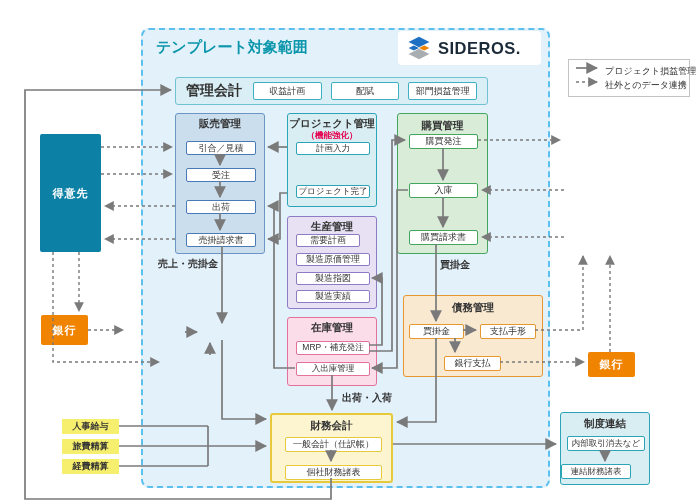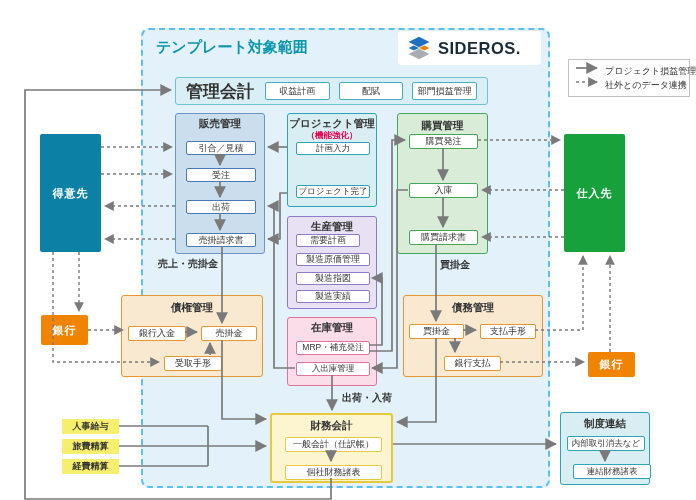--- a/index.html
+++ b/index.html
@@ -13,21 +13,21 @@
   .logo-text{font-size:16.5px;font-weight:800;letter-spacing:.5px;color:var(--logo-text,#1b2a38);white-space:nowrap;}
   .legend{position:absolute;left:568px;top:39px;width:122px;height:38px;background:#fff;border:1px solid #c3c3c3;box-sizing:border-box;}
   .legend-row{position:absolute;left:36px;font-size:9px;white-space:nowrap;}
   .module{position:absolute;border-radius:3px;box-sizing:border-box;}
   .module-title{position:absolute;top:3px;left:0;right:0;text-align:center;font-weight:bold;font-size:10.5px;white-space:nowrap;}
   .note{position:absolute;top:16px;left:0;right:0;text-align:center;font-weight:bold;font-size:8.5px;color:var(--project-note,#e5004f);white-space:nowrap;}
   .sub{position:absolute;background:#fff;display:flex;align-items:center;justify-content:center;
        font-size:9px;border-radius:2px;box-sizing:border-box;white-space:nowrap;text-align:center;}
   .sub.wrap{white-space:normal;line-height:1.15;font-size:8.5px;}
   .mgmt{display:flex;align-items:center;padding:0 10px;gap:9px;}
-  .mgmt-label{font-weight:bold;font-size:17px;white-space:nowrap;margin-right:2px;}
+  .mgmt-label{font-weight:bold;font-size:14px;white-space:nowrap;margin-right:2px;}
   .mgmt .sub{position:static;flex:1;height:18px;}
   .m-mgmt{background:var(--mgmt-bg);border:1.5px solid var(--mgmt-border);}
   .m-mgmt .sub{border:1px solid var(--mgmt-sub);}
   .m-sales{background:var(--sales-bg);border:1.5px solid var(--sales-border);}
   .m-sales .sub{border:1px solid var(--sales-sub);}
   .m-project{background:var(--project-bg);border:1.5px solid var(--project-border);}
   .m-project .sub{border:1px solid var(--project-border);font-size:8.5px;}
   .m-production{background:var(--production-bg);border:1.5px solid var(--production-border);}
   .m-production .sub{border:1px solid var(--production-border);}
   .m-inventory{background:var(--inventory-bg);border:1.5px solid var(--inventory-border);}
@@ -112,48 +112,41 @@
   <div class="flabel" style="left:342px;top:371px">出荷・入荷</div>
 
   <div class="module m-purchasing" style="left:397px;top:93px;width:91px;height:141px">
     <div class="module-title" style="top:5px">購買管理</div>
     <div class="sub" style="left:11px;top:20px;width:69px;height:15px">購買発注</div>
     <div class="sub" style="left:11px;top:69px;width:69px;height:15px">入庫</div>
     <div class="sub" style="left:11px;top:116px;width:69px;height:15px">購買請求書</div>
   </div>
   <div class="flabel" style="left:440px;top:238px">買掛金</div>
 
-  <div class="module m-finance" style="left:121px;top:275px;width:142px;height:82px">
-    <div class="module-title" style="top:5px">債権管理</div>
-    <div class="sub" style="left:6px;top:30px;width:58px;height:15px">銀行入金</div>
-    <div class="sub" style="left:79px;top:30px;width:56px;height:15px">売掛金</div>
-    <div class="sub" style="left:42px;top:60px;width:58px;height:15px">受取手形</div>
-  </div>
 
   <div class="module m-finance" style="left:403px;top:275px;width:140px;height:82px">
     <div class="module-title" style="top:5px">債務管理</div>
     <div class="sub" style="left:5px;top:28px;width:55px;height:15px">買掛金</div>
     <div class="sub" style="left:76px;top:28px;width:56px;height:15px">支払手形</div>
     <div class="sub" style="left:40px;top:60px;width:57px;height:15px">銀行支払</div>
   </div>
 
   <div class="module m-acct" style="left:270px;top:393px;width:123px;height:70px">
     <div class="module-title" style="top:4px">財務会計</div>
     <div class="sub" style="left:13px;top:22px;width:97px;height:15px">一般会計（仕訳帳）</div>
     <div class="sub" style="left:13px;top:50px;width:97px;height:15px">個社財務諸表</div>
   </div>
 
   <div class="module m-consol" style="left:560px;top:392px;width:90px;height:73px">
     <div class="module-title" style="top:4px">制度連結</div>
     <div class="sub" style="left:6px;top:23px;width:78px;height:15px">内部取引消去など</div>
-    <div class="sub" style="left:12px;top:51px;width:78px;height:15px">連結財務諸表</div>
+    <div class="sub" style="left:0;top:51px;width:70px;height:15px">連結財務諸表</div>
   </div>
 
   <div class="entity" style="left:40px;top:114px;width:61px;height:118px;background:var(--customer,#0d81a5)">得意先</div>
-  <div class="entity" style="left:564px;top:114px;width:61px;height:118px;background:var(--supplier,#16a13c)">仕入先</div>
   <div class="entity" style="left:41px;top:295px;width:47px;height:30px;background:var(--bank,#f08300)">銀行</div>
   <div class="entity" style="left:588px;top:332px;width:47px;height:25px;background:var(--bank,#f08300)">銀行</div>
 
   <div class="hrbox" style="top:399px">人事給与</div>
   <div class="hrbox" style="top:419px">旅費精算</div>
   <div class="hrbox" style="top:439px">経費精算</div>
 
   <svg class="overlay" width="696" height="500" viewBox="0 0 696 500">
     <defs>
       <marker id="ah" viewBox="0 0 10 10" refX="9" refY="5" markerWidth="7" markerHeight="7" orient="auto-start-reverse">

